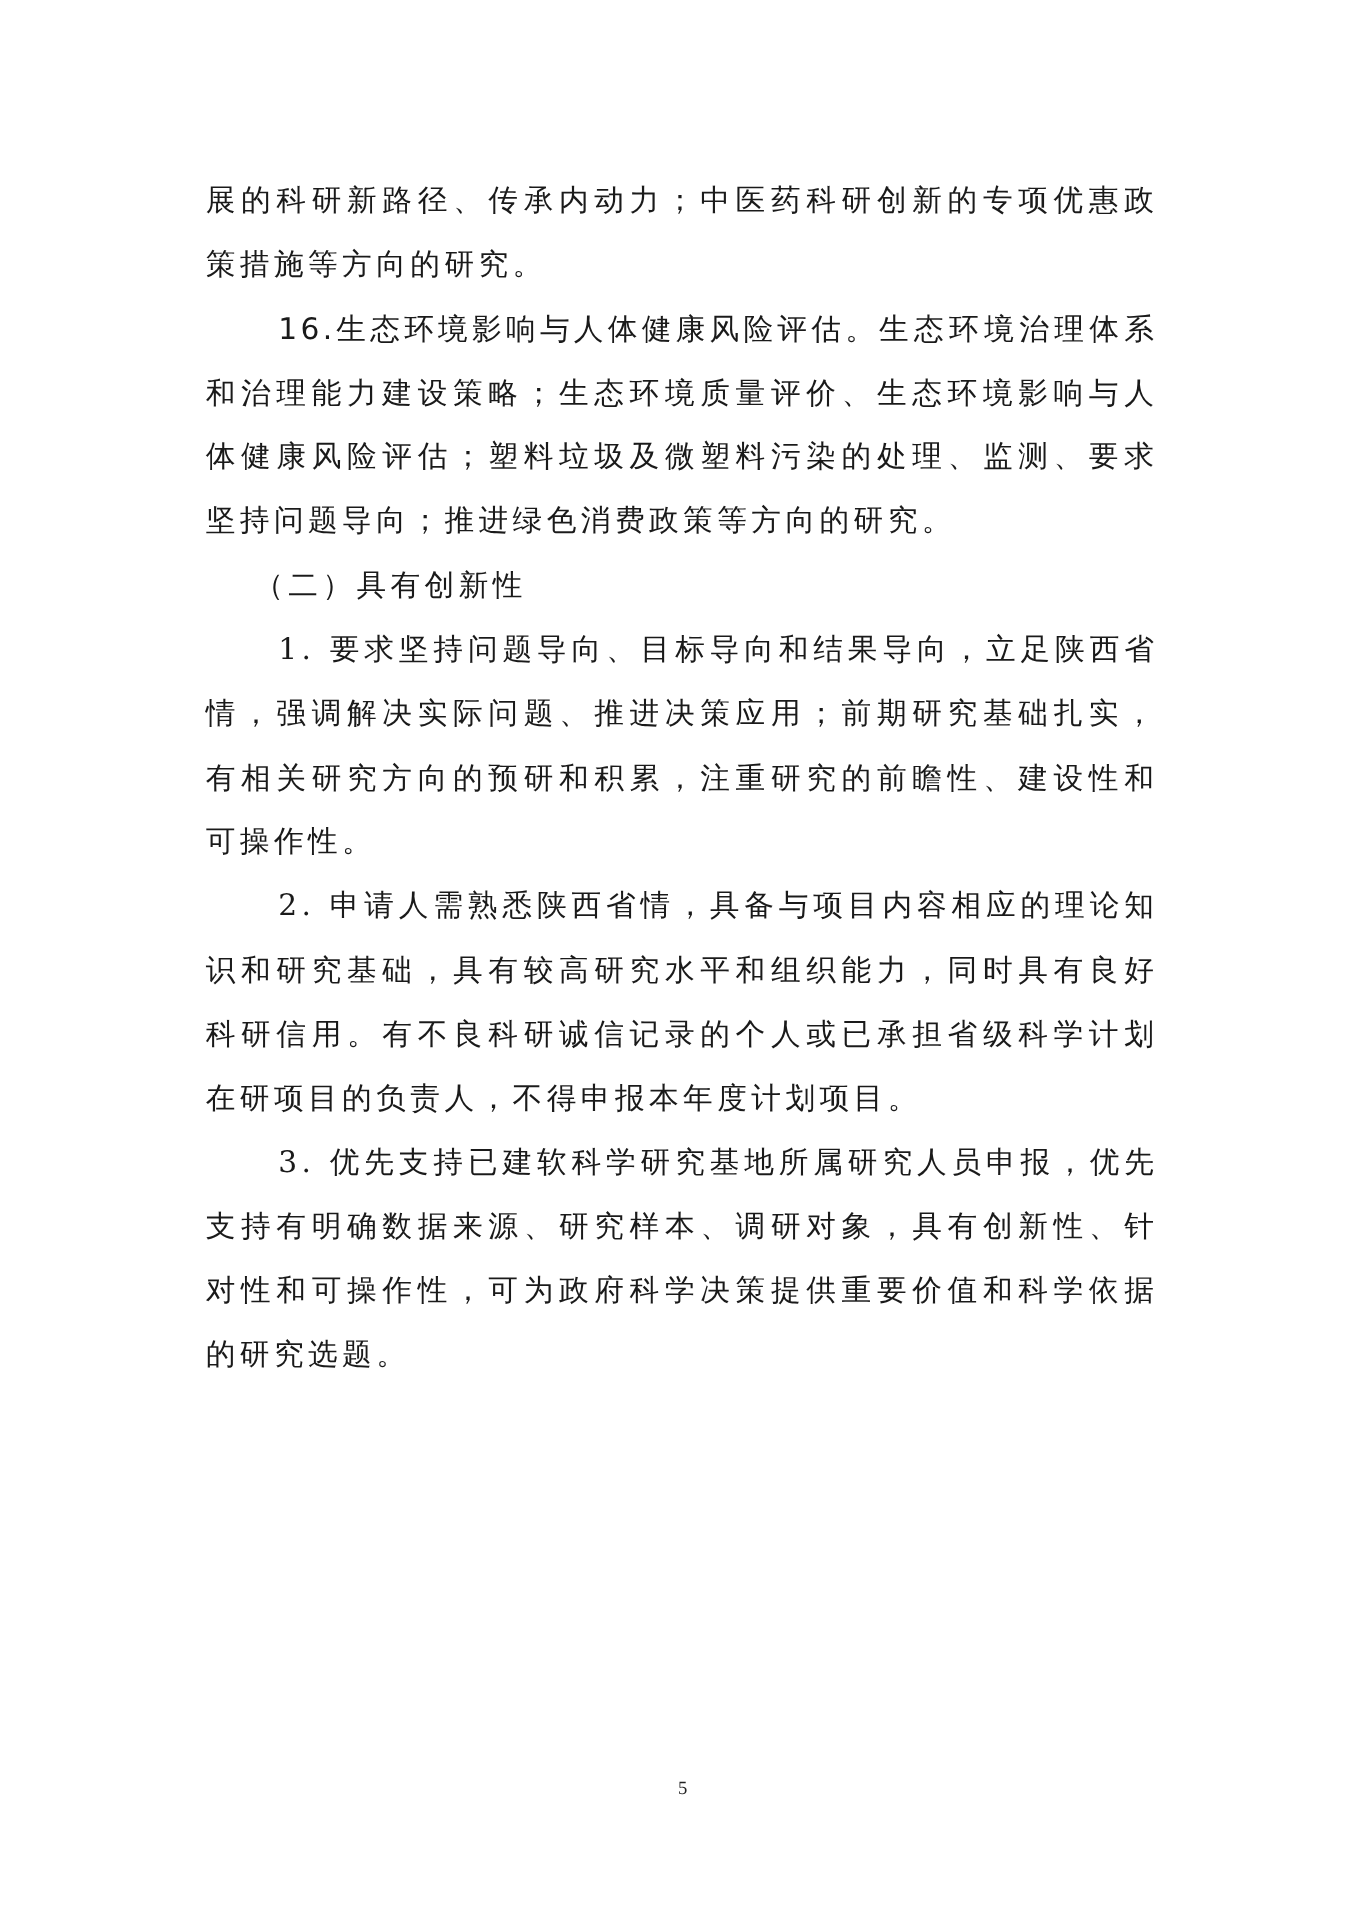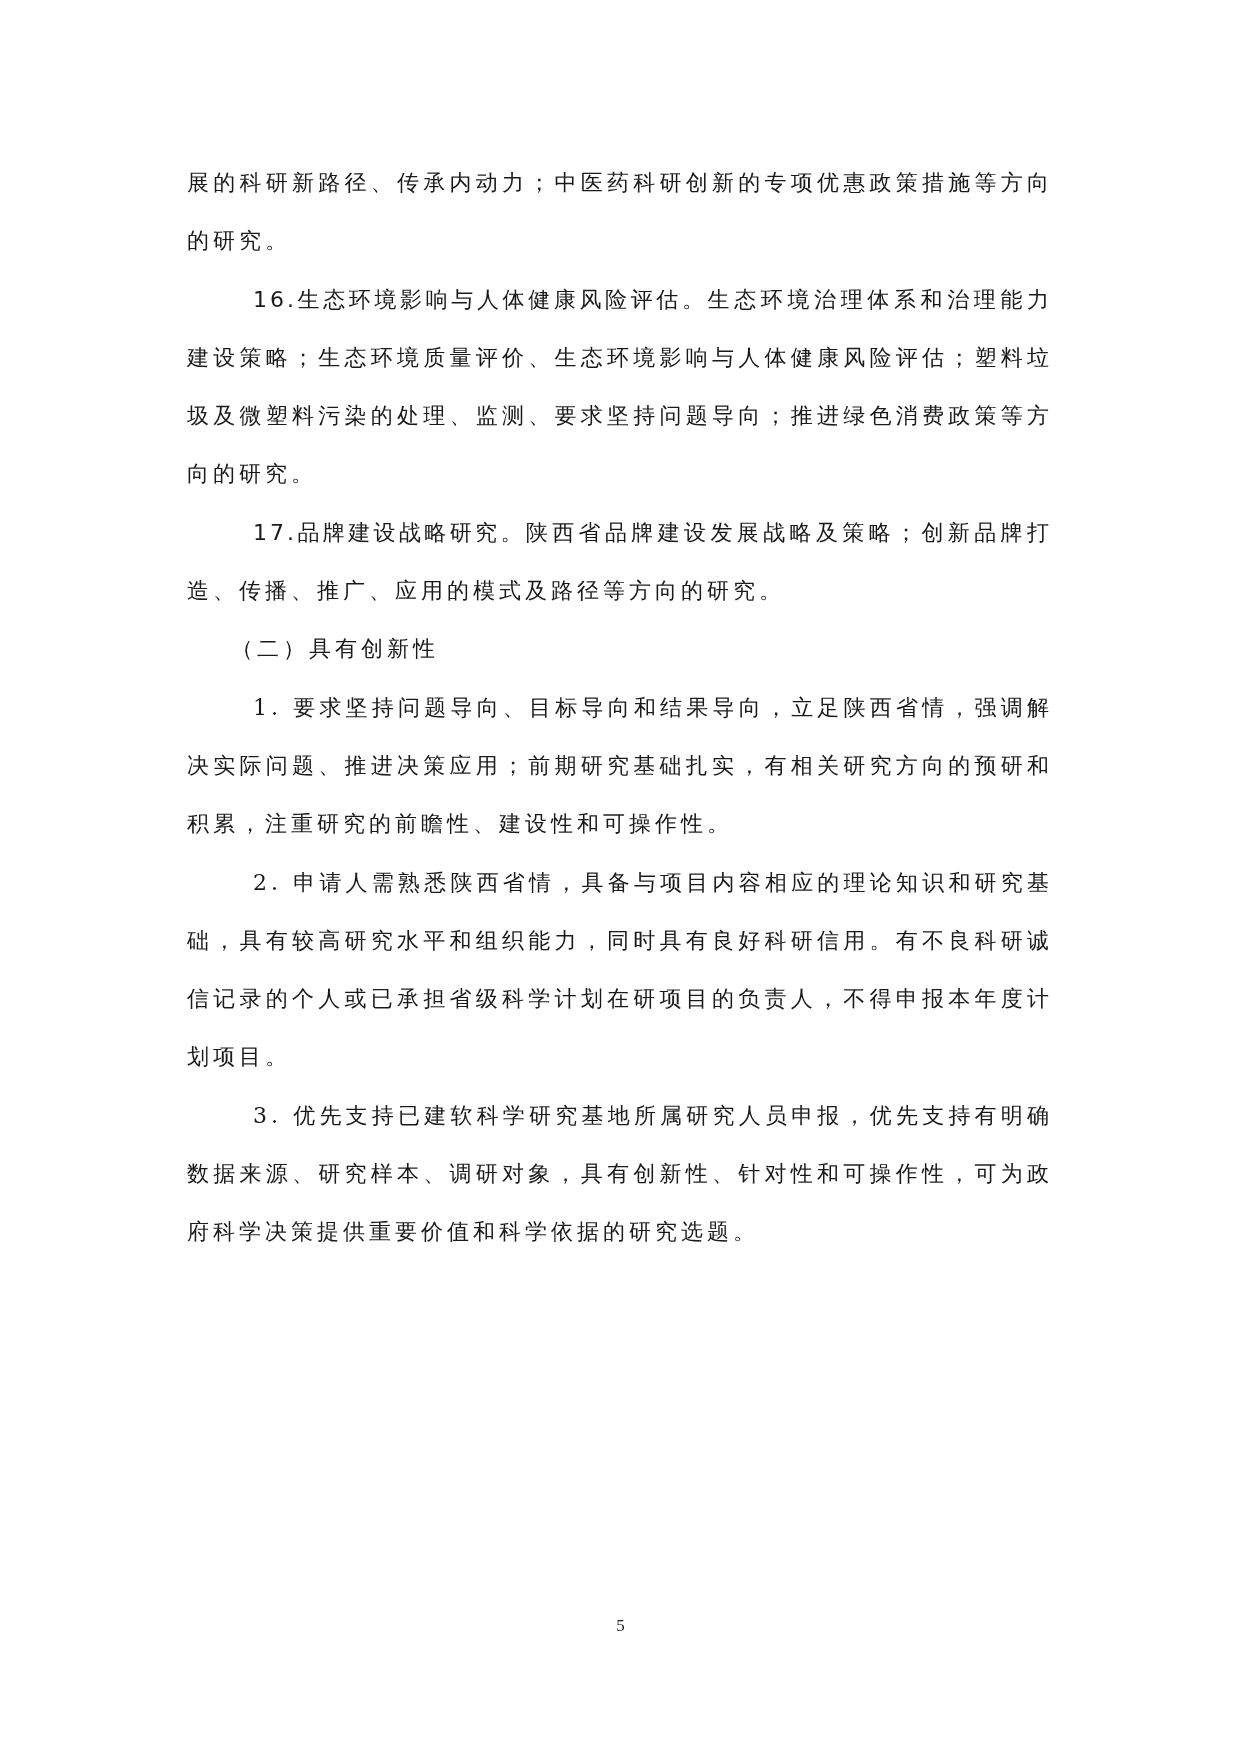--- a/index.html
+++ b/index.html
@@ -1,38 +1,37 @@
 <!DOCTYPE html>
 <html><head>
 <meta charset="utf-8">
 <style>
   html, body { margin: 0; padding: 0; background: #ffffff; }
   body { width: 1241px; height: 1754px; position: relative; overflow: hidden;
          font-family: "DejaVu Serif", "Liberation Serif", serif; color: #1a1a1a; }
   .page { position: absolute; left: 0; top: 0; width: 1241px; height: 1754px; }
   .body-text { position: absolute; left: 187px; top: 154px; width: 866px; }
-  .para { margin: 0; font-size: 22px; line-height: 58.3px; letter-spacing: 4px;
+  .para { margin: 0; font-size: 27px; line-height: 58.3px; letter-spacing: 4px;
           text-align: justify; text-indent: 66px; }
   .para.noindent { text-indent: 0; }
   .bold { font-family: "DejaVu Sans", "Liberation Sans", sans-serif; font-weight: normal; letter-spacing: 3px; }
   .heading { text-indent: 66px; }
   .page-number { position: absolute; left: 0; width: 1241px; top: 1616px; text-align: center;
                  font-family: "Liberation Serif", serif; font-size: 17px; color: #222; }
 </style>
 </head>
 <body>
 
 <div class="page">
   <div class="body-text">
 
     <p class="para noindent">展的科研新路径、传承内动力；中医药科研创新的专项优惠政策措施等方向的研究。</p>
 
     <p class="para"><span class="bold">16.</span><span class="bold">生态环境影响与人体健康风险评估。</span><span>生态环境治理体系和治理能力建设策略；生态环境质量评价、生态环境影响与人体健康风险评估；塑料垃圾及微塑料污染的处理、监测、要求坚持问题导向；推进绿色消费政策等方向的研究。</span></p>
 
-    <p class="para"><span class="bold">17.</span><span class="bold">品牌建设战略研究。</span><span>陕西省品牌建设发展战略及策略；创新品牌打造、传播、推广、应用的模式及路径等方向的研究。</span></p>
 
 
     <p class="para heading" style="text-indent:44px">（二）具有创新性</p>
 
     <p class="para">1. 要求坚持问题导向、目标导向和结果导向，立足陕西省情，强调解决实际问题、推进决策应用；前期研究基础扎实，有相关研究方向的预研和积累，注重研究的前瞻性、建设性和可操作性。</p>
     <p class="para">2. 申请人需熟悉陕西省情，具备与项目内容相应的理论知识和研究基础，具有较高研究水平和组织能力，同时具有良好科研信用。有不良科研诚信记录的个人或已承担省级科学计划在研项目的负责人，不得申报本年度计划项目。</p>
     <p class="para">3. 优先支持已建软科学研究基地所属研究人员申报，优先支持有明确数据来源、研究样本、调研对象，具有创新性、针对性和可操作性，可为政府科学决策提供重要价值和科学依据的研究选题。</p>
   </div>
 
   <div class="page-number">5</div>

